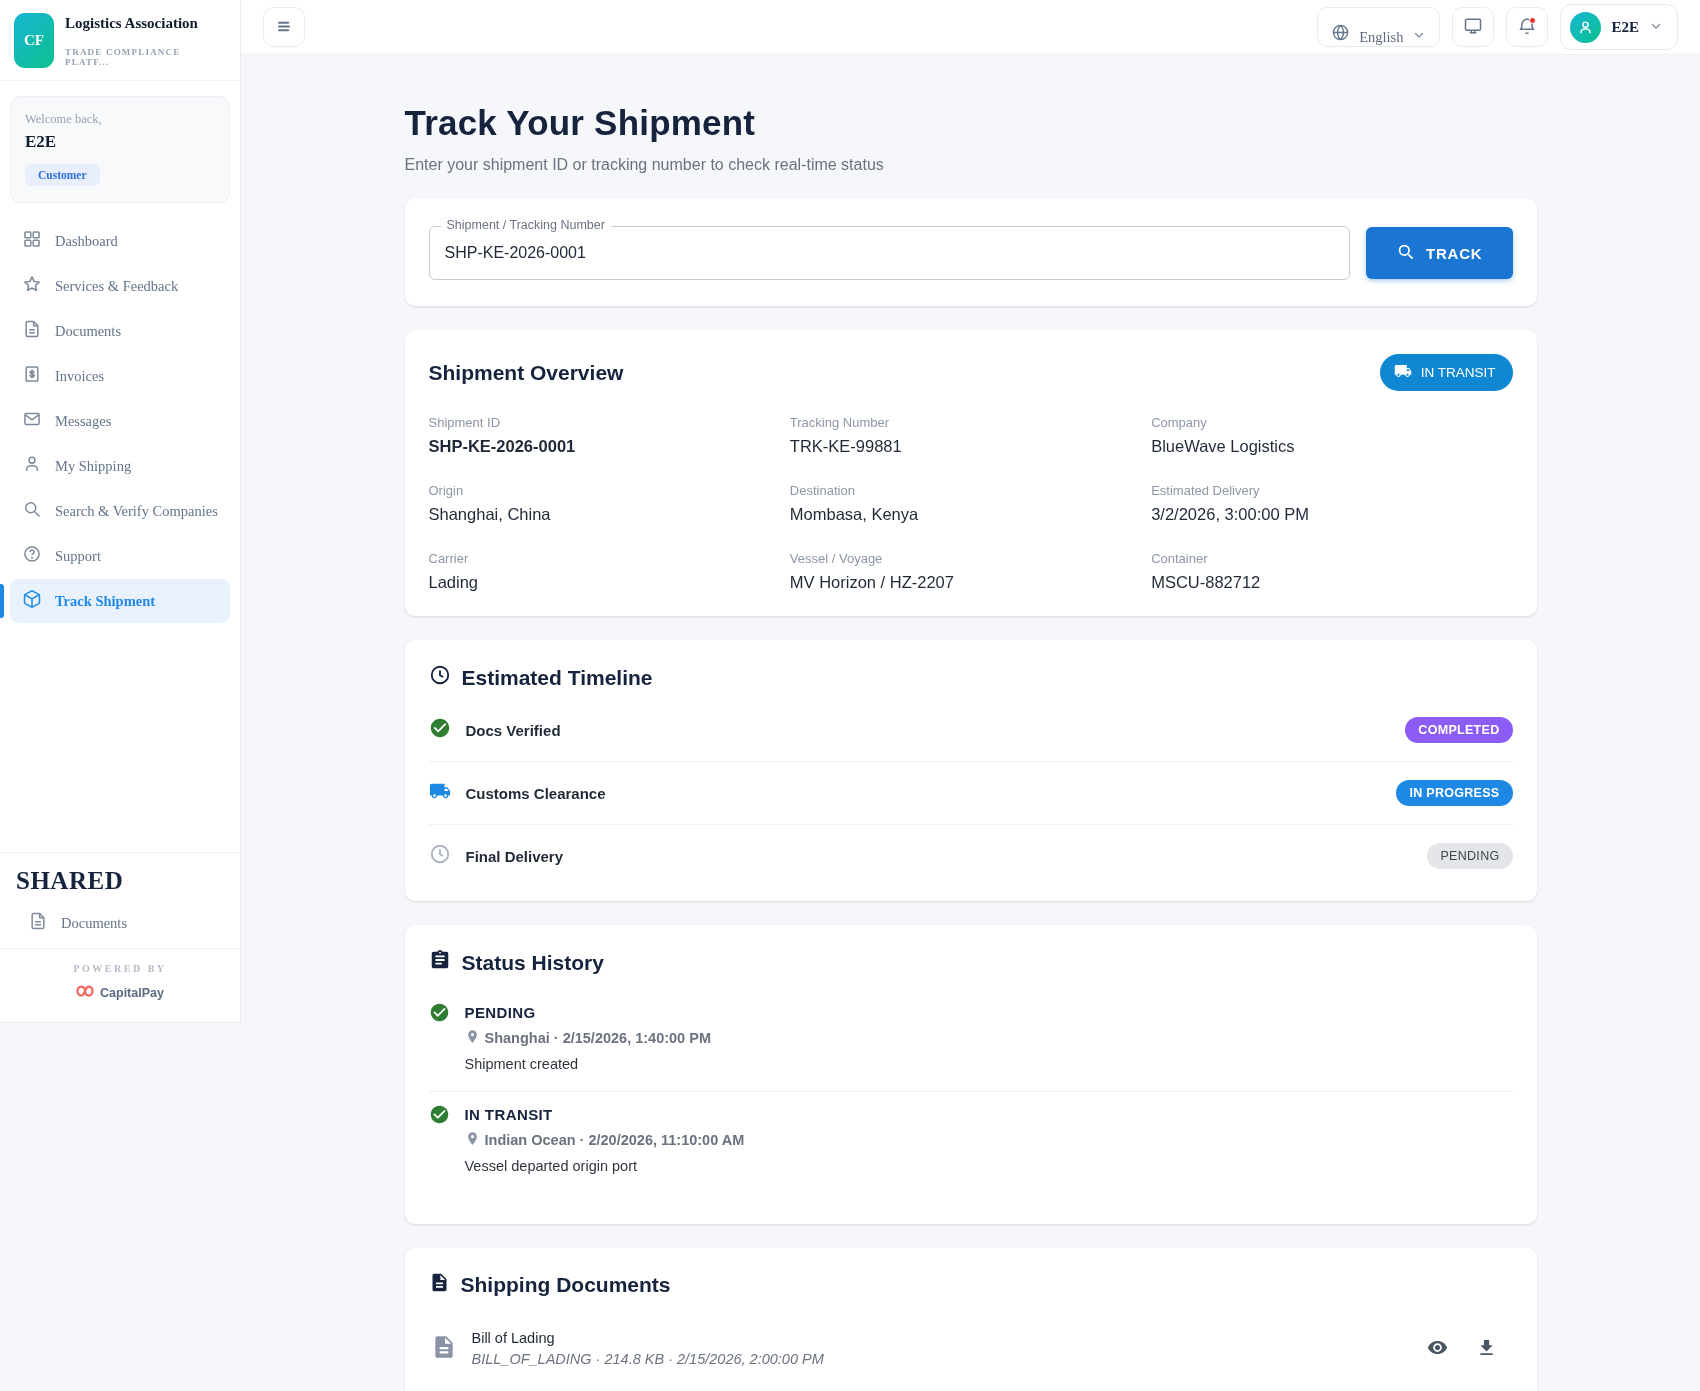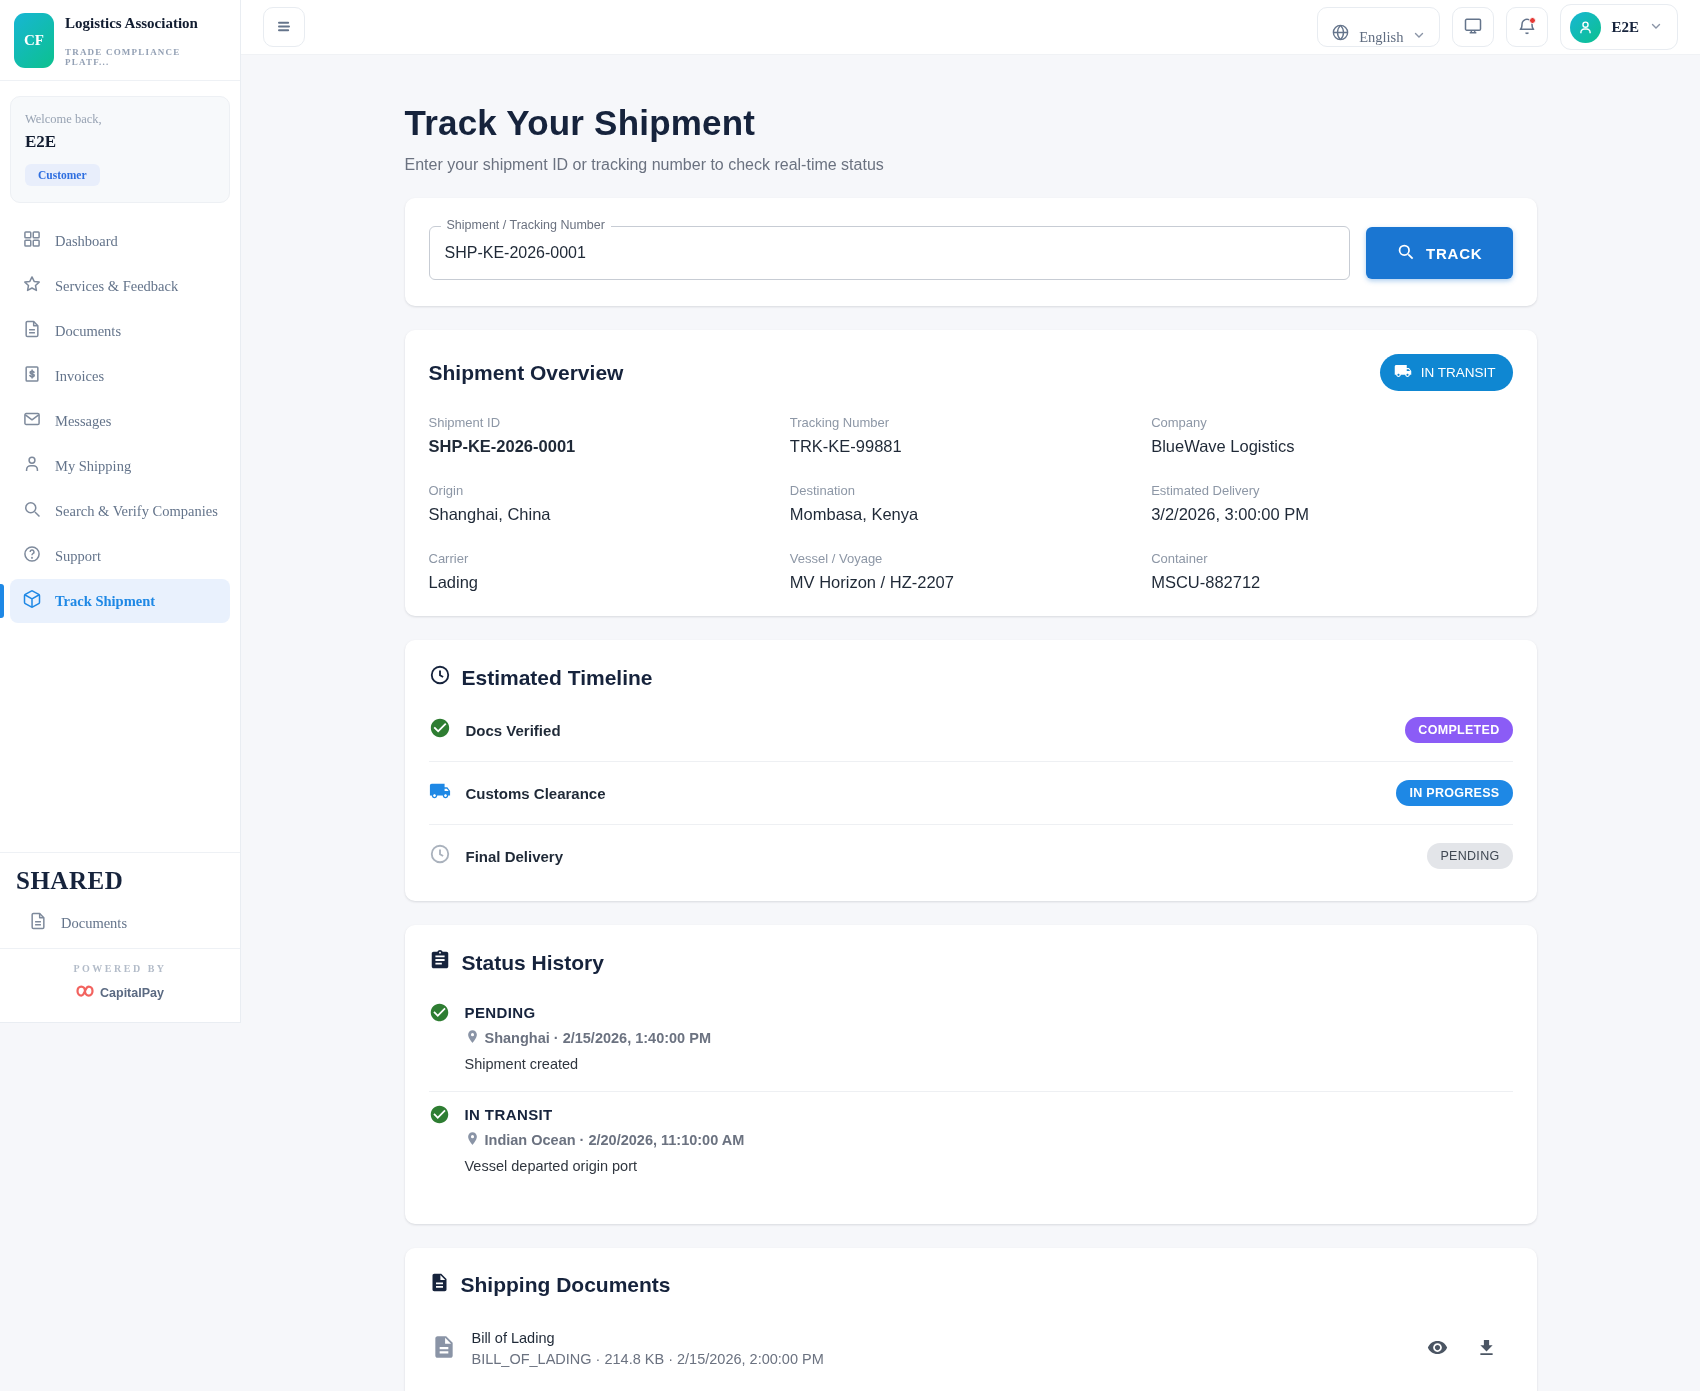--- a/index.html
+++ b/index.html
@@ -142,21 +142,21 @@
   .h-entry { display:flex; gap:15px; padding:12px 0 19px; border-bottom:1px solid #eef0f3; }
   .h-entry:last-child { border-bottom:none; padding-bottom:26px; }
   .h-status { font-size:15px; font-weight:bold; color:#16233c; letter-spacing:0.4px; padding-top:2px; }
   .h-meta { display:flex; align-items:center; gap:5px; color:#6b7280; font-size:14.5px; margin:8px 0 9px;font-weight:bold; }
   .h-desc { font-size:14.5px; color:#30363f; }
 
   
   .doc-row { display:flex; align-items:center; gap:15px; margin-top:32px; padding:0 4px 14px 2px; }
   .doc-info { flex:1; }
   .doc-name { font-size:14.5px; color:#1f2937; }
-  .doc-meta { font-size:14.5px; color:#6b7280; margin-top:5px; }
+  .doc-meta { font-size:14.5px; color:#6b7280; margin-top:5px;font-style:italic; }
   .doc-actions { display:flex; align-items:center; gap:28px; padding-right:12px; }
   .doc-action { background:none; border:none; color:#4b5563; cursor:pointer; display:flex; }
 
   .ic { display:inline-block; flex:0 0 auto; }
 </style>
 </head>
 <body>
 
 <div class="app">
 

